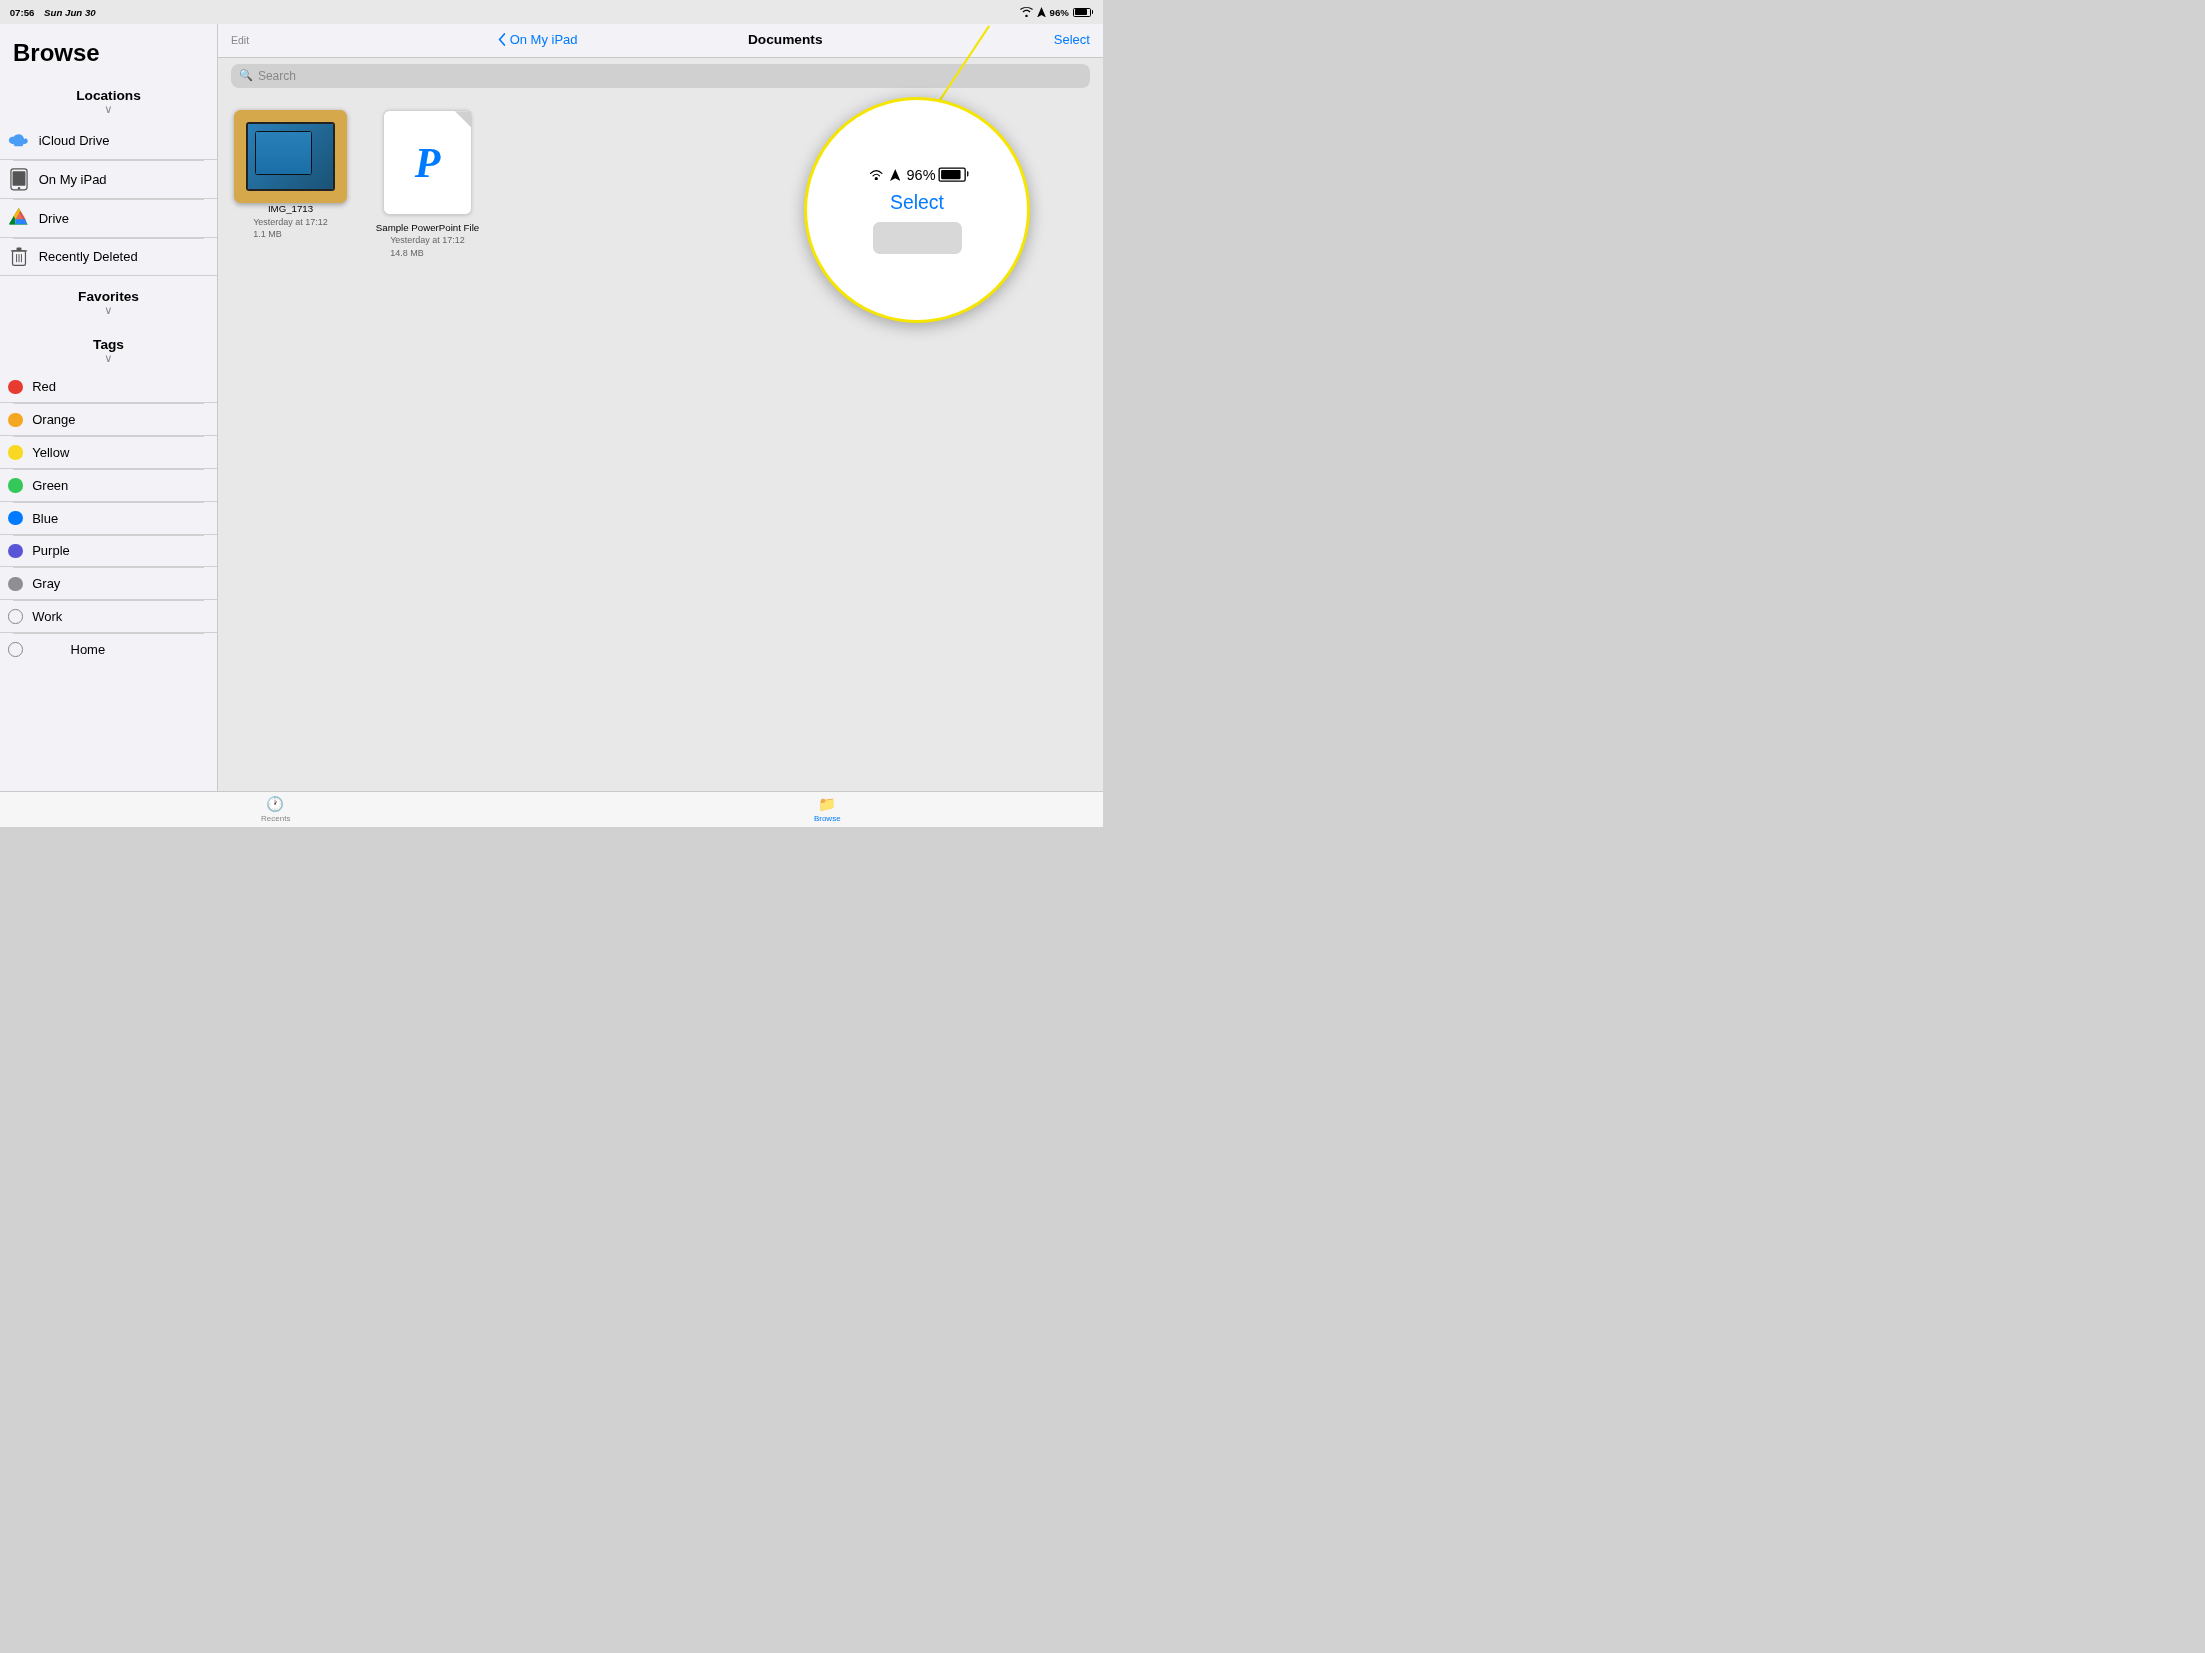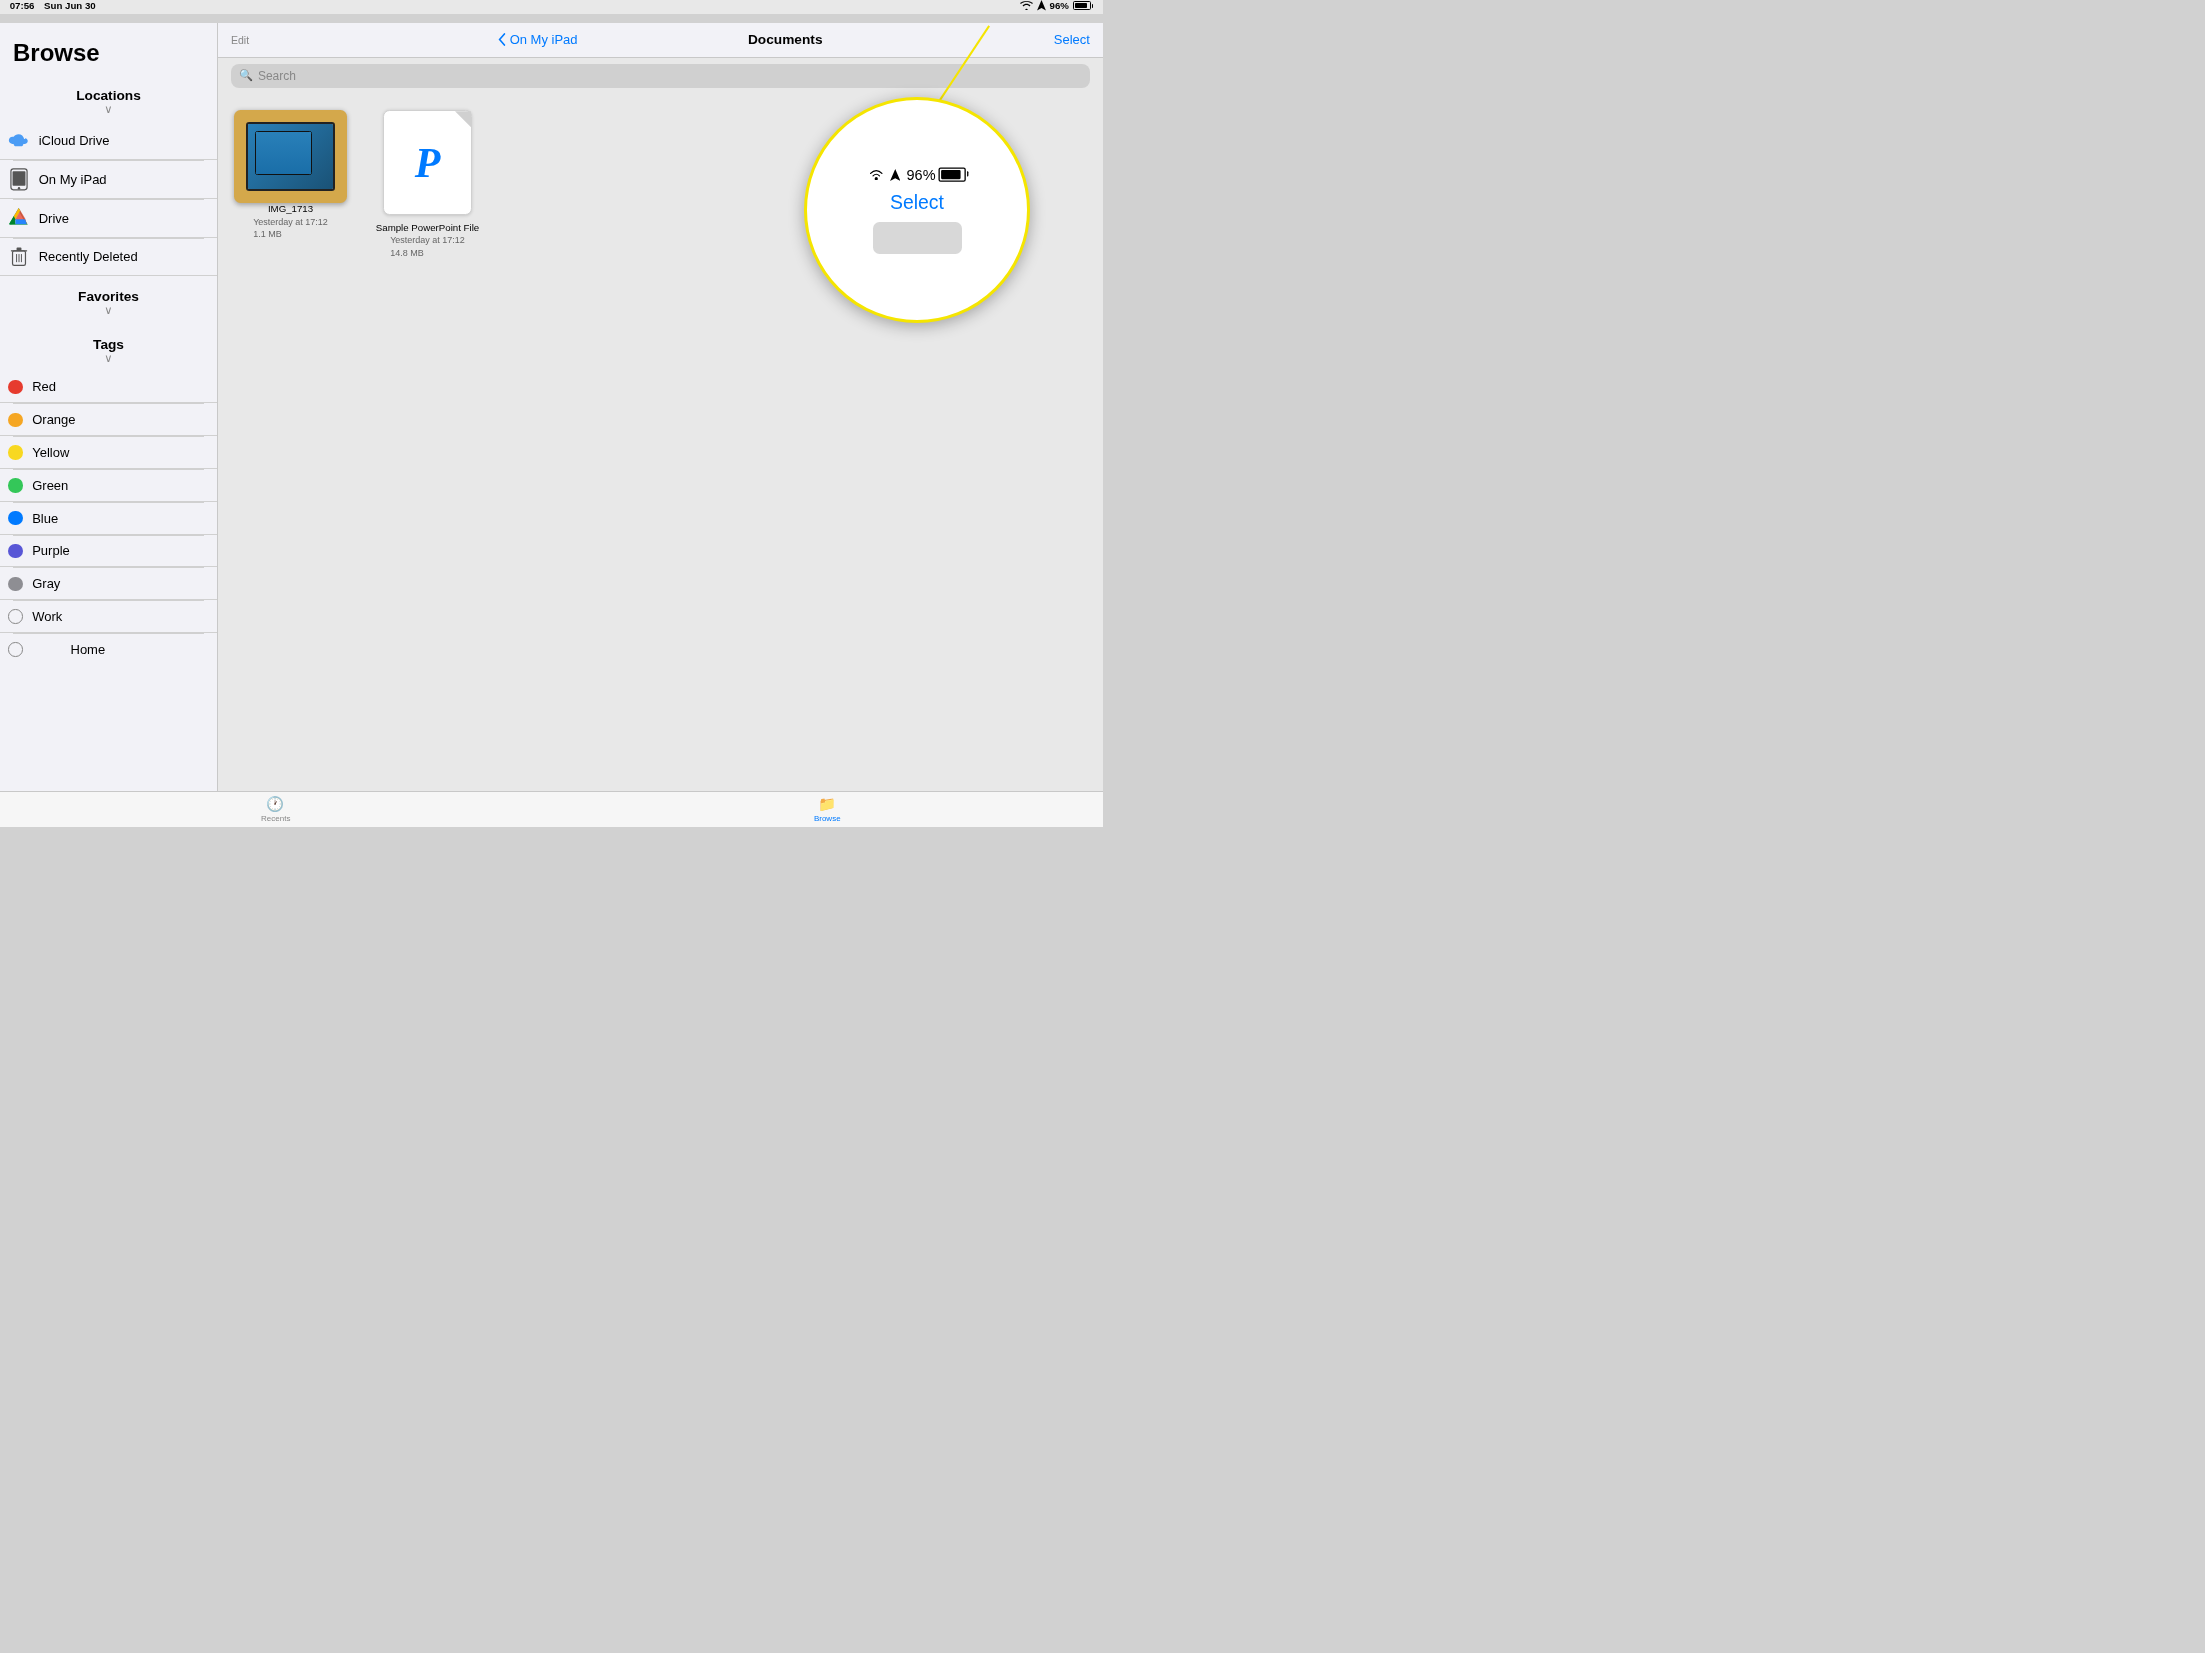--- a/index.html
+++ b/index.html
@@ -9,32 +9,32 @@
       width: 1103px;
       height: 827px;
       overflow: hidden;
       position: relative;
     }
 
     
     .status-bar {
       position: absolute;
       top: 0; left: 0; right: 0;
-      height: 14px;
+      height: 24px;
       background: #e8e8e8;
       display: flex;
-      align-items: flex-start;
+      align-items: center;
       justify-content: space-between;
       padding: 0 9.7px;
       font-size: 9.7px;
       font-weight: 600;
       z-index: 100;
     }
     .status-time { font-size: 9.7px; font-weight: 600; }
-    .status-date { font-size: 9.7px; margin-left: 4.8px; }
+    .status-date { font-size: 9.7px; margin-left: 4.8px; font-style: italic; }
     .status-right {
       display: flex;
       align-items: center;
       gap: 4px;
       font-size: 9.7px;
     }
 
     
     .sidebar {
       position: absolute;

